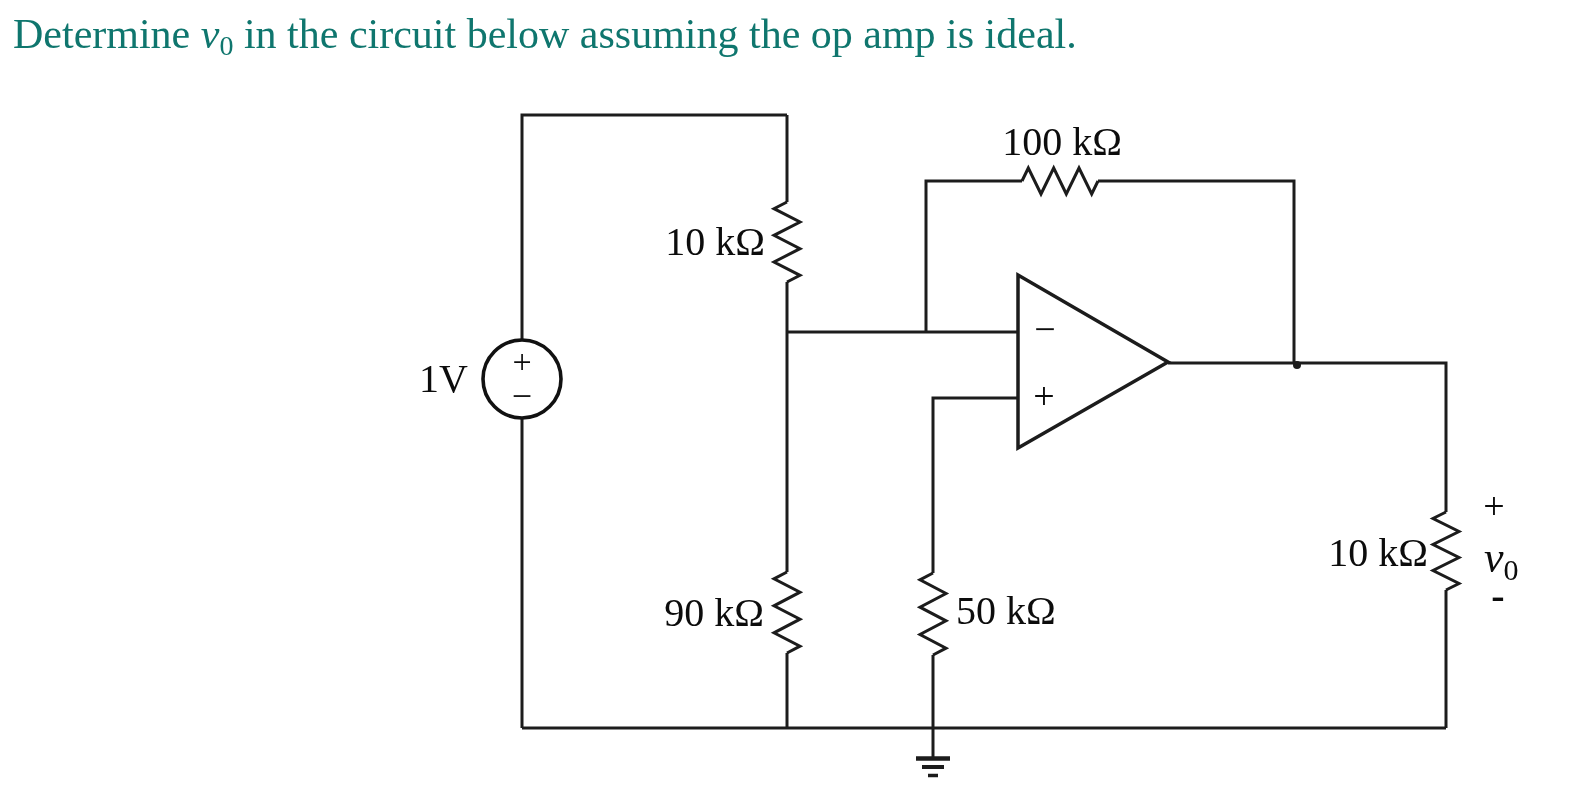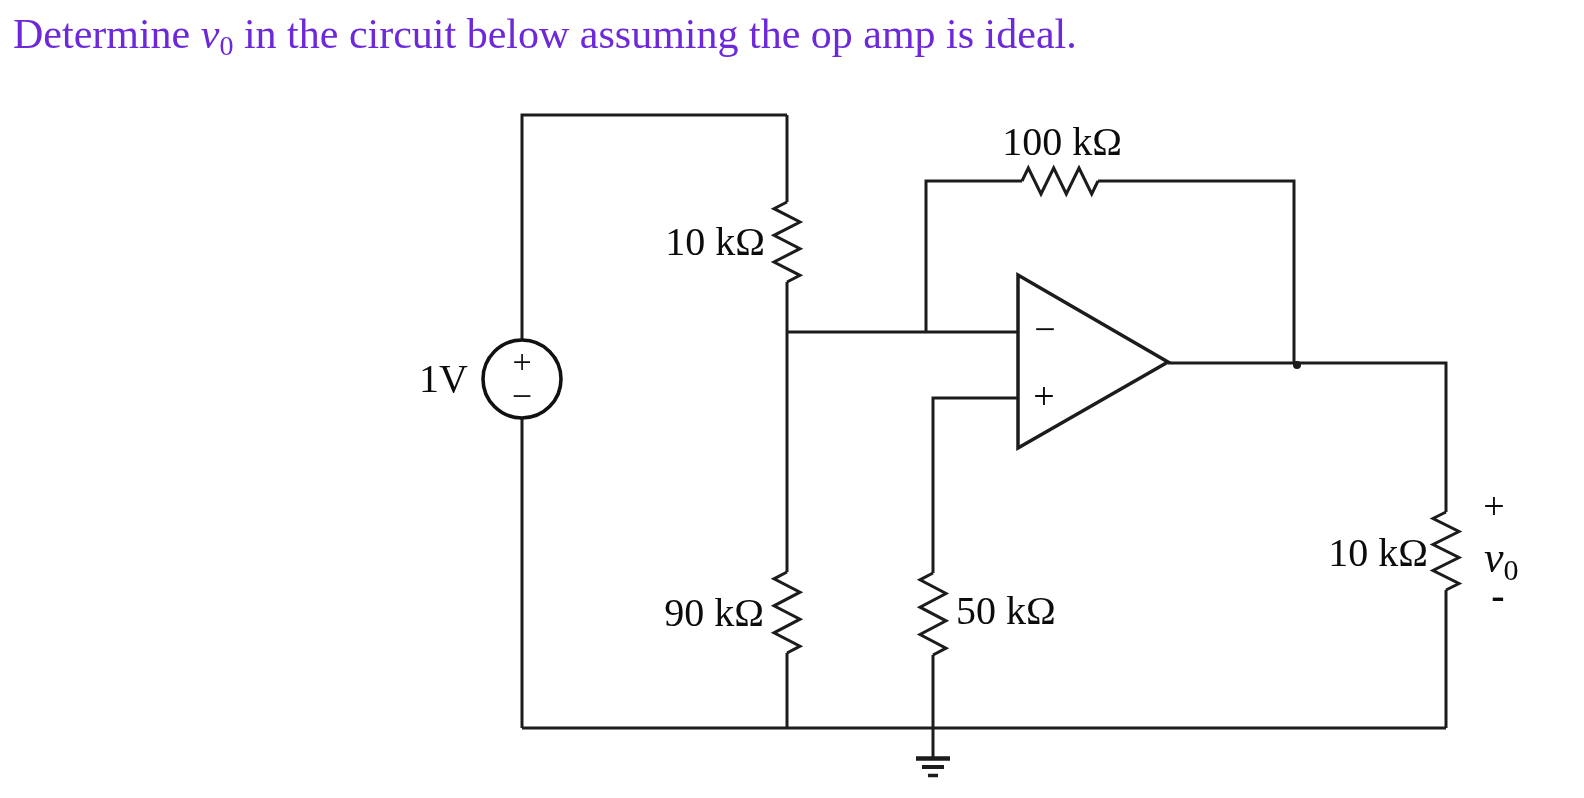--- a/index.html
+++ b/index.html
@@ -7,21 +7,21 @@
     width:1584px;height:798px;
     background:#ffffff;
     position:relative;
     overflow:hidden;
     font-family:"Liberation Serif","DejaVu Serif",serif;
   }
   .title{
     position:absolute;
     left:13px;top:11px;
     font-size:42px;
-    color:#6d28d9;
+    color:#0f766e;
     white-space:nowrap;
     line-height:1.1;
   }
   .title .ital{font-style:italic;}
   .title .subn{
     font-size:28px;
     vertical-align:-7px;
     font-style:normal;
   }
   svg text{

